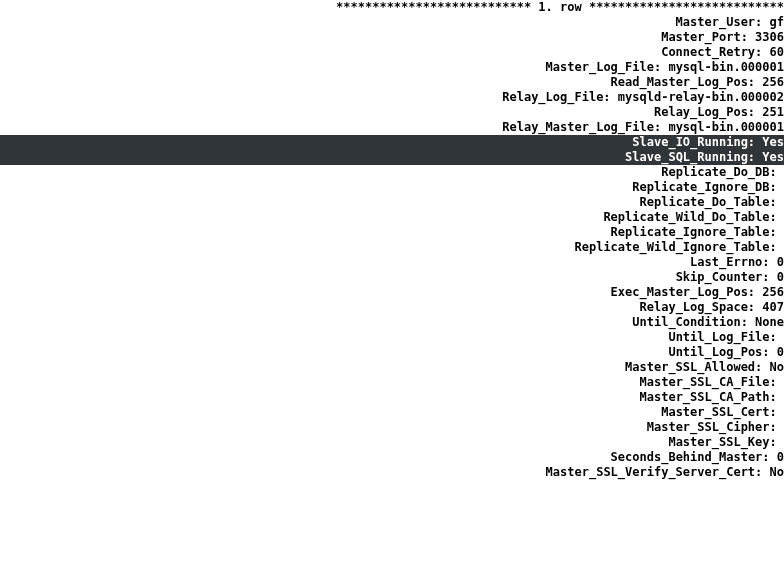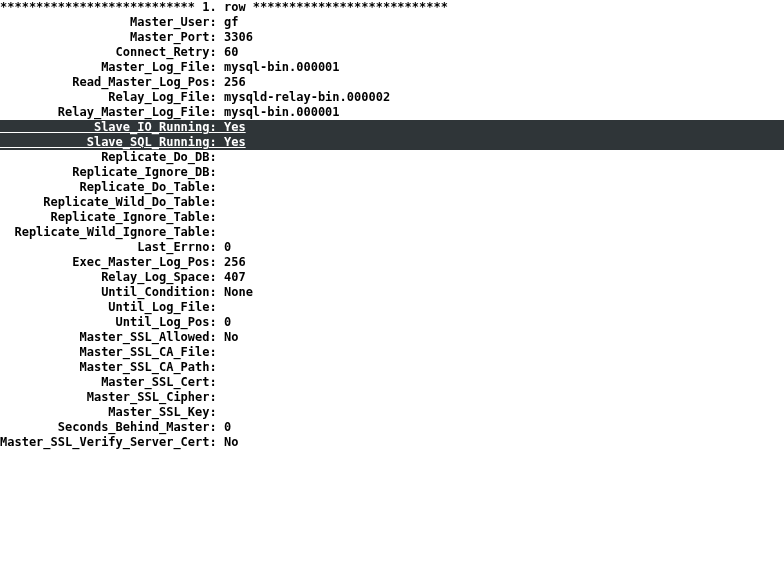--- a/index.html
+++ b/index.html
@@ -7,48 +7,50 @@
     padding: 0;
     background: #ffffff;
     font-family: Menlo, Consolas, "DejaVu Sans Mono", monospace;
     font-size: 12px;
     line-height: 15px;
     color: #000000;
     font-weight: 600;
   }
   .row {
     white-space: pre;
+    text-align: right;
   }
   .hl {
     background: #2f3538;
     color: #ffffff;
-    text-decoration: underline;
   }
 </style>
 </head>
 <body>
 
 <div id="out">
     <div class="row">*************************** 1. row ***************************</div>
     <div class="row">                  Master_User: gf</div>
     <div class="row">                  Master_Port: 3306</div>
     <div class="row">                Connect_Retry: 60</div>
     <div class="row">              Master_Log_File: mysql-bin.000001</div>
     <div class="row">          Read_Master_Log_Pos: 256</div>
     <div class="row">               Relay_Log_File: mysqld-relay-bin.000002</div>
+    <div class="row">                Relay_Log_Pos: 251</div>
     <div class="row">        Relay_Master_Log_File: mysql-bin.000001</div>
     <div class="row hl">             Slave_IO_Running: Yes</div>
     <div class="row hl">            Slave_SQL_Running: Yes</div>
     <div class="row">              Replicate_Do_DB: </div>
     <div class="row">          Replicate_Ignore_DB: </div>
     <div class="row">           Replicate_Do_Table: </div>
     <div class="row">      Replicate_Wild_Do_Table: </div>
     <div class="row">       Replicate_Ignore_Table: </div>
     <div class="row">  Replicate_Wild_Ignore_Table: </div>
     <div class="row">                   Last_Errno: 0</div>
+    <div class="row">                 Skip_Counter: 0</div>
     <div class="row">          Exec_Master_Log_Pos: 256</div>
     <div class="row">              Relay_Log_Space: 407</div>
     <div class="row">              Until_Condition: None</div>
     <div class="row">               Until_Log_File: </div>
     <div class="row">                Until_Log_Pos: 0</div>
     <div class="row">           Master_SSL_Allowed: No</div>
     <div class="row">           Master_SSL_CA_File: </div>
     <div class="row">           Master_SSL_CA_Path: </div>
     <div class="row">              Master_SSL_Cert: </div>
     <div class="row">            Master_SSL_Cipher: </div>

